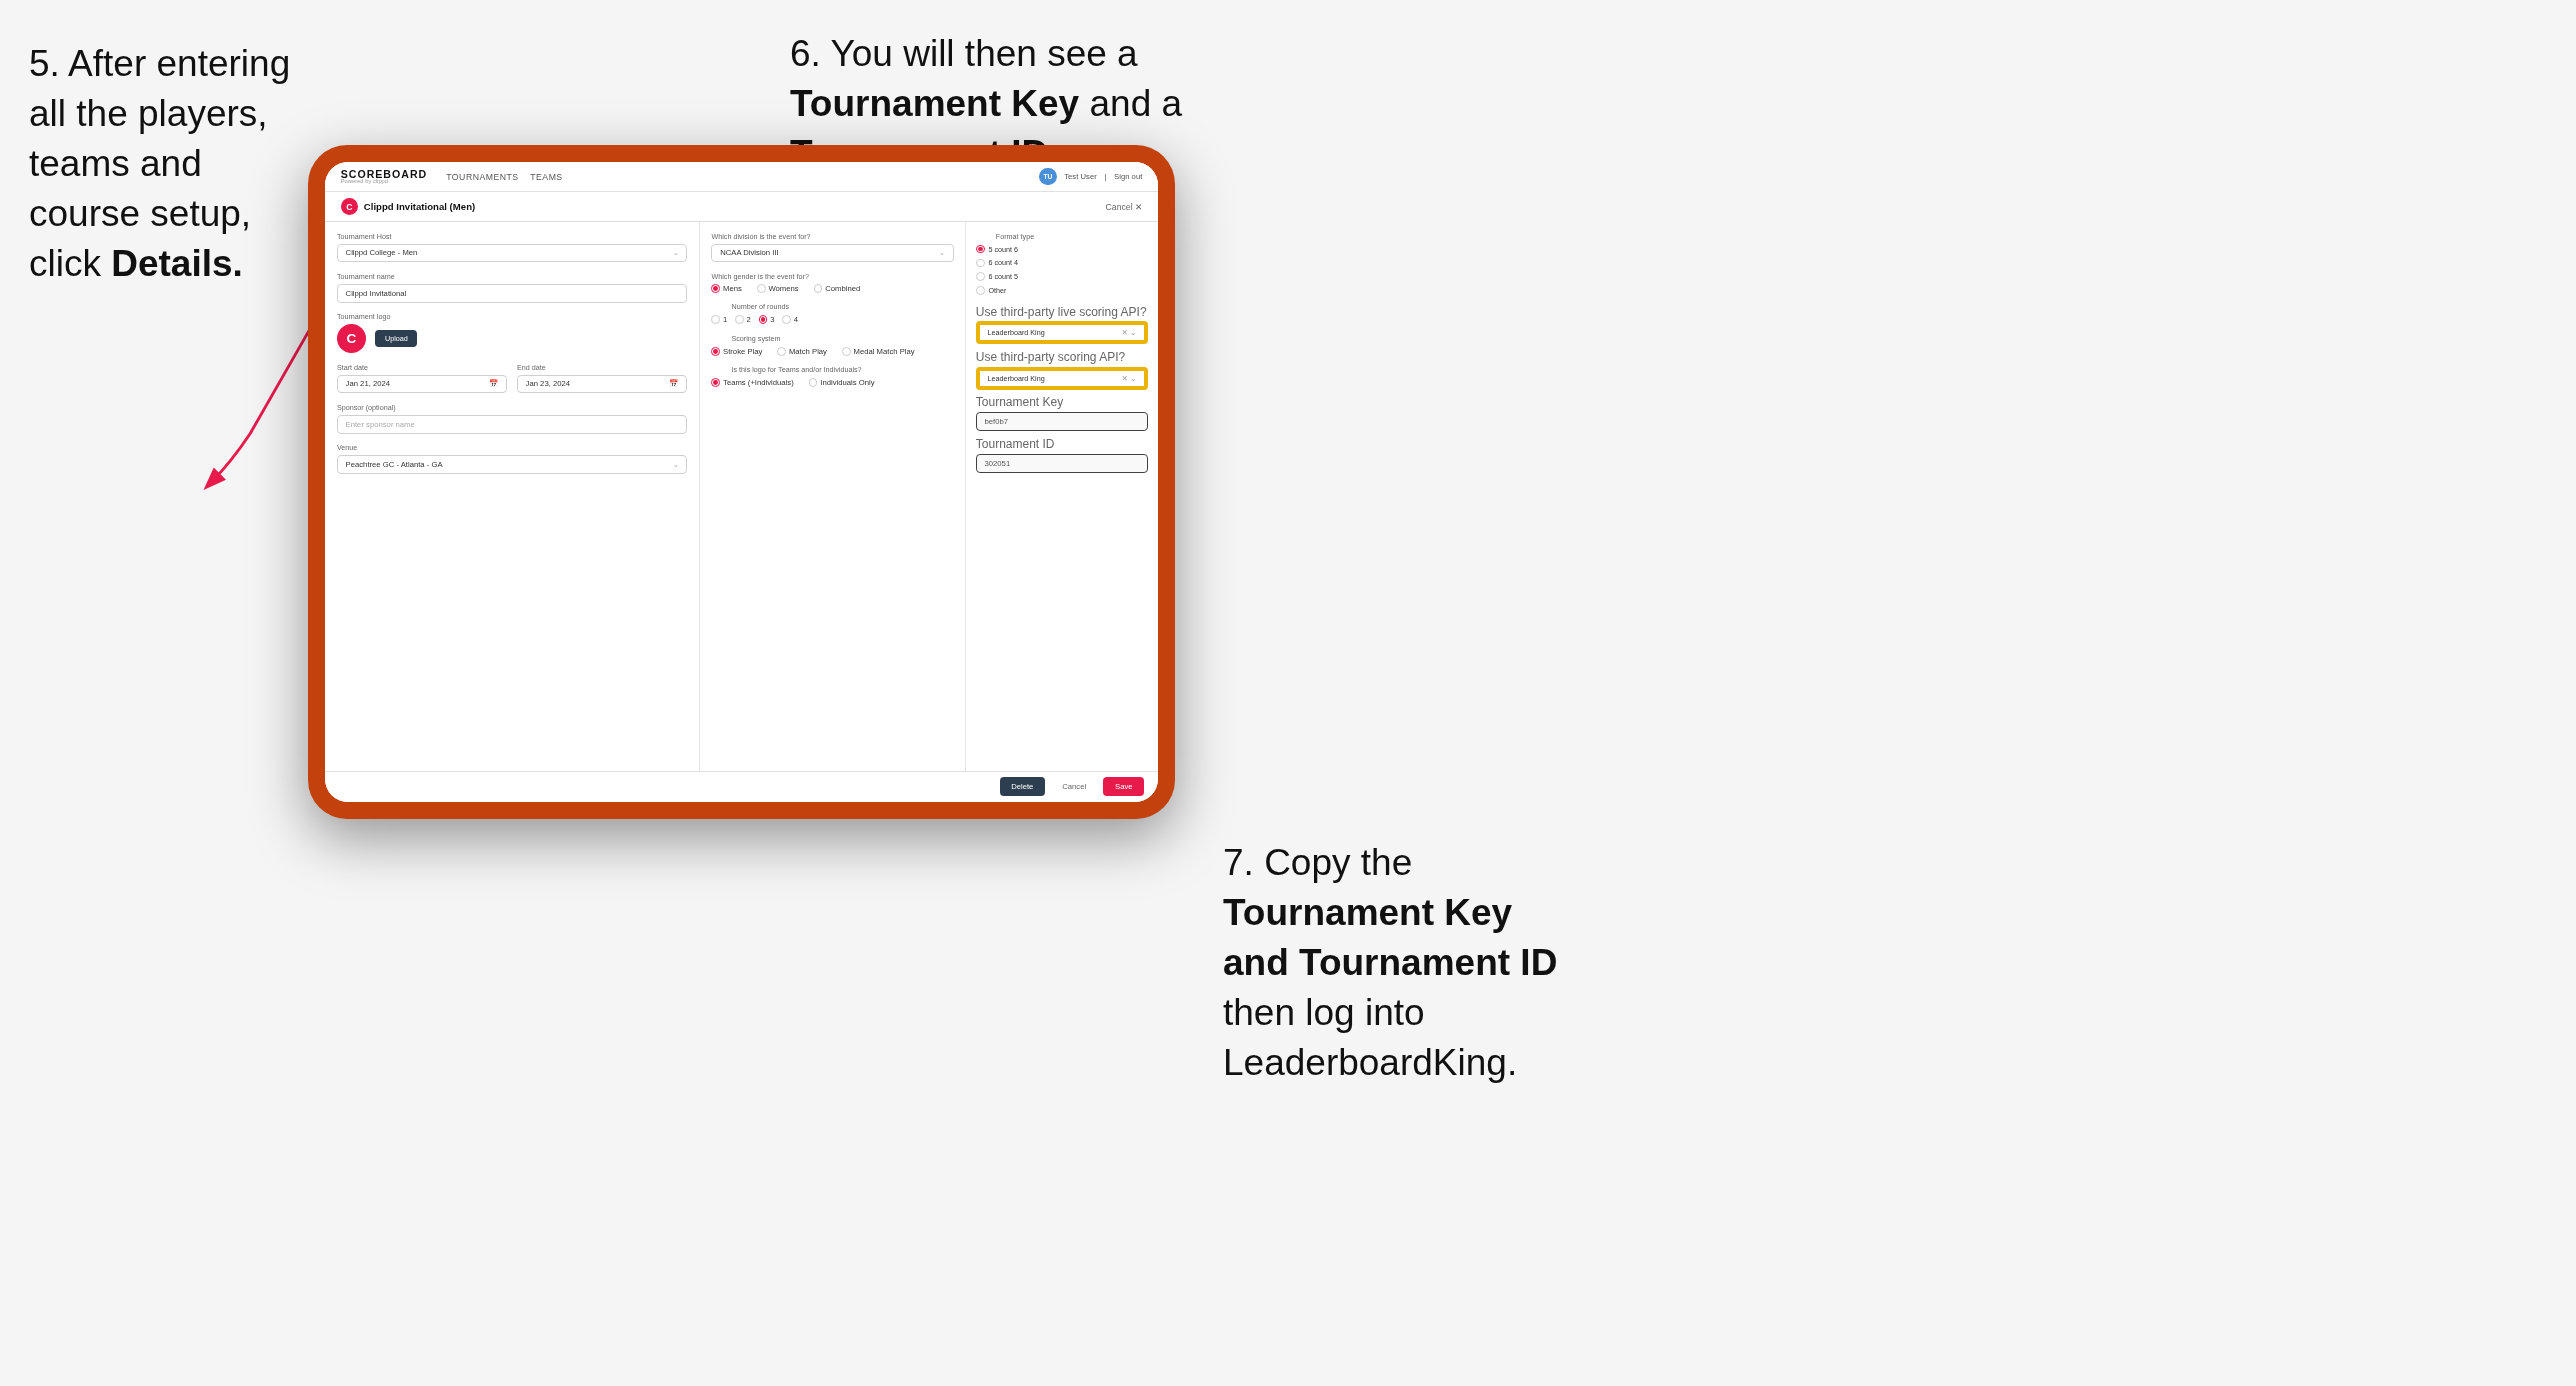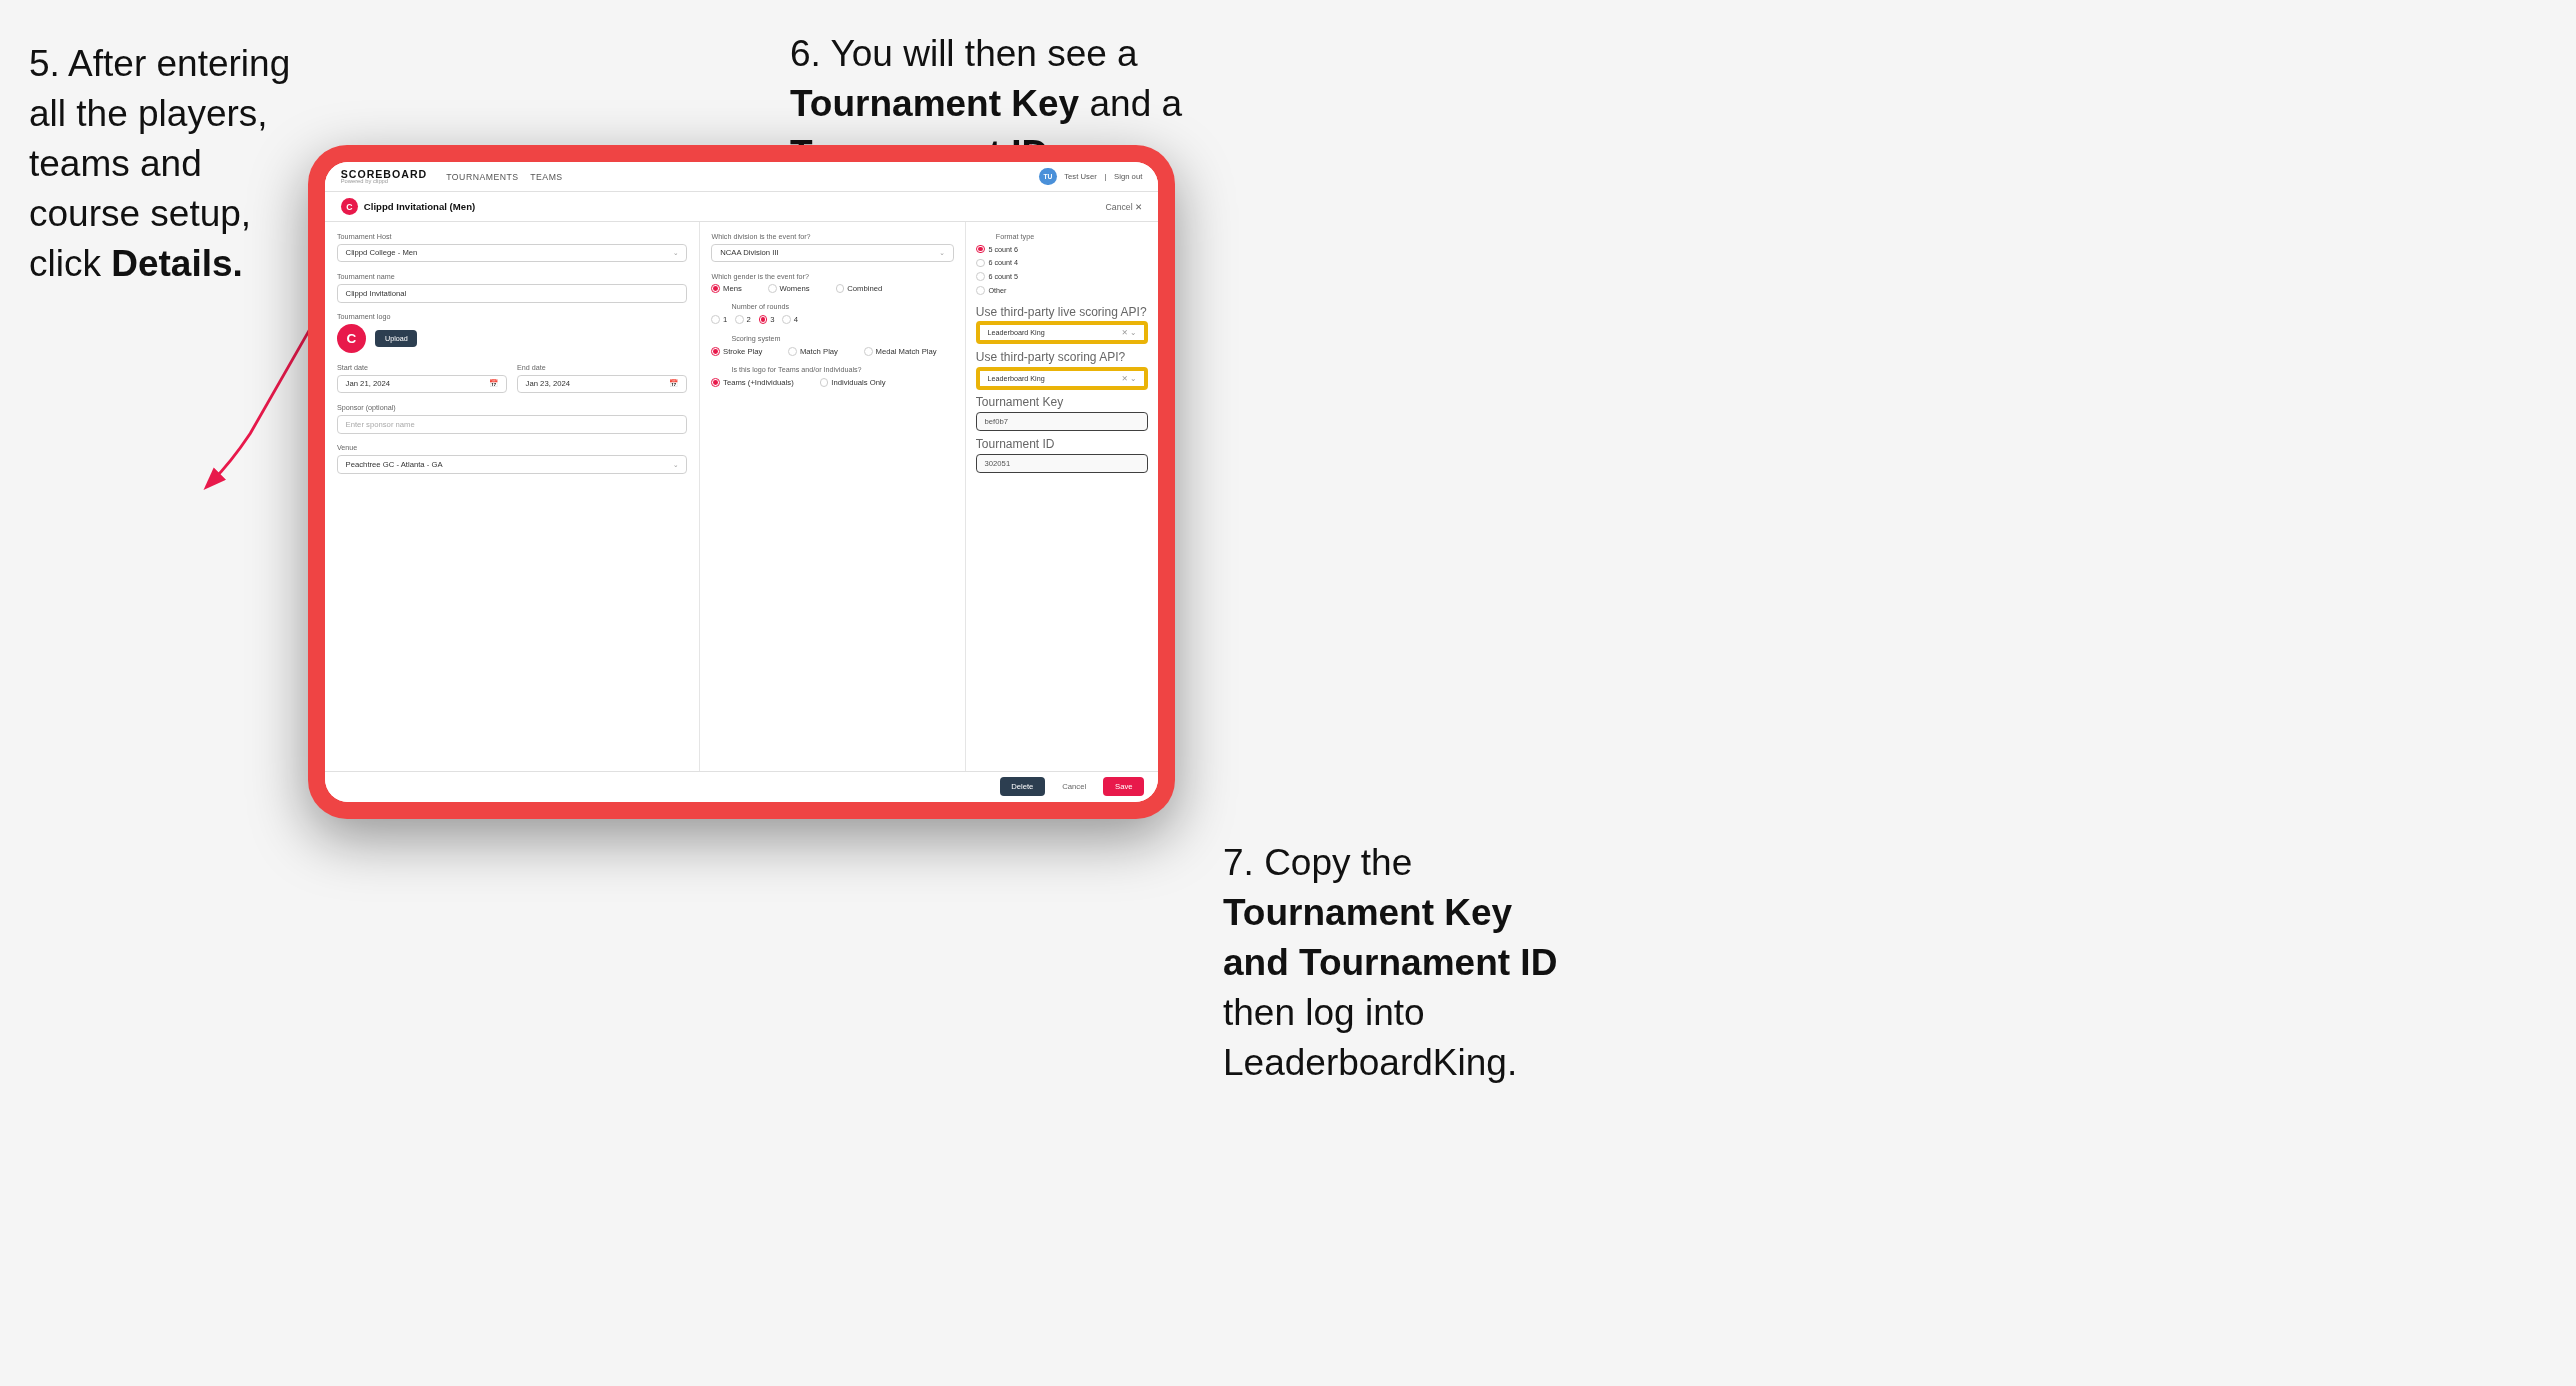--- a/index.html
+++ b/index.html
@@ -39,21 +39,21 @@
       width: 501px;
     }
 
     
     .tablet-frame {
       position: absolute;
       left: 308px;
       top: 145px;
       width: 867px;
       height: 674px;
-      background: #ef4444;
+      background: #c2410c;
       border-radius: 39px;
       box-shadow: 0 19px 58px rgba(0,0,0,0.4);
       padding: 17.3px;
     }
 
     .tablet-screen {
       width: 100%;
       height: 100%;
       background: #fff;
       border-radius: 23px;
@@ -286,21 +286,21 @@
       justify-content: space-between;
     }
     .cal-icon {
       font-size: 7.7px;
       color: #999;
     }
 
     
     .radio-group {
       display: flex;
-      gap: 26px;
+      gap: 15px;
       align-items: center;
       flex-wrap: wrap;
     }
     .radio-item {
       display: flex;
       align-items: center;
       gap: 2.9px;
       font-size: 7.7px;
       color: #333;
     }

